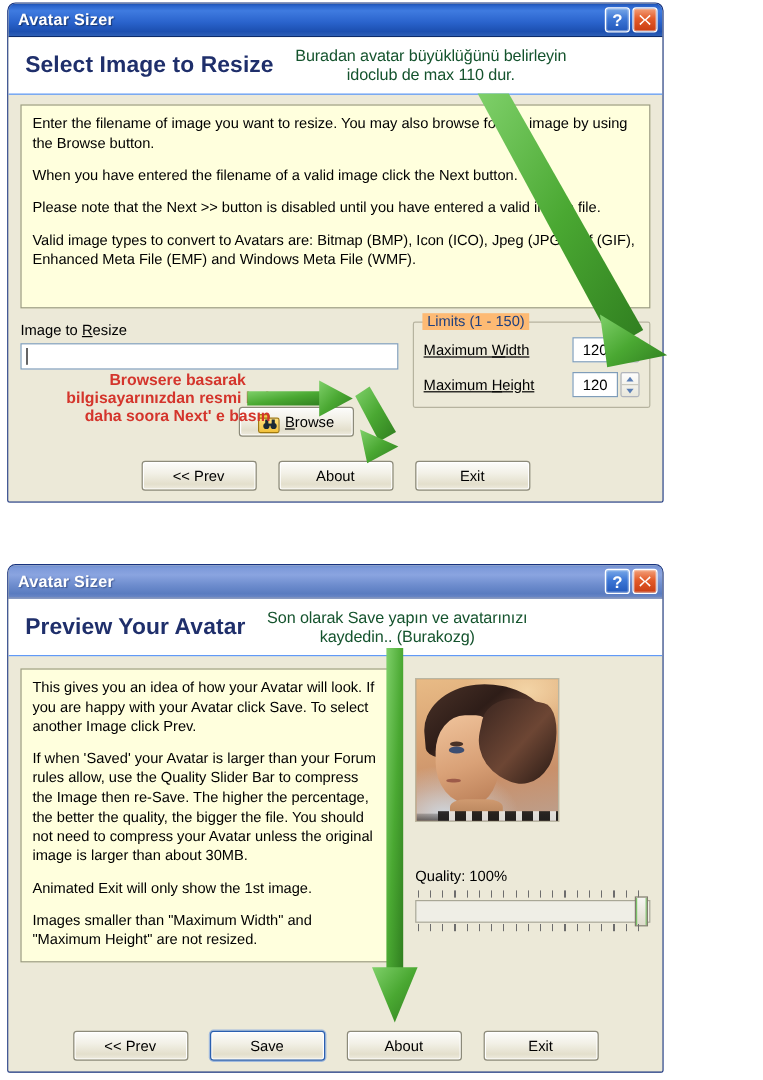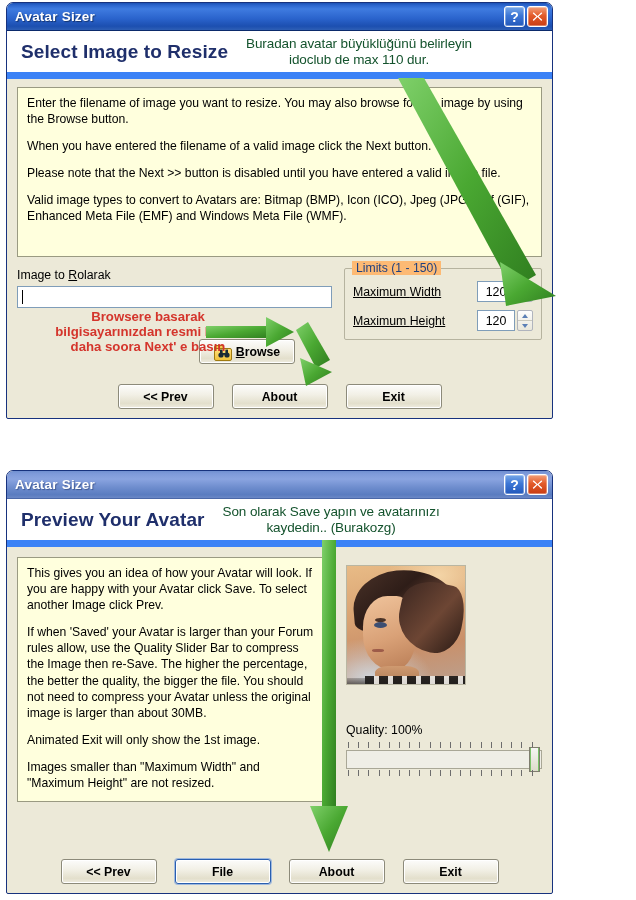--- a/index.html
+++ b/index.html
@@ -76,21 +76,21 @@
   .tb-close svg { display:block; }
 
   
   .head-band {
     background: #ffffff;
     height: 48px;
     display: flex;
     align-items: center;
     padding-left: 14px;
     box-sizing: border-box;
-    border-bottom: 7px solid #3b82f6;
+    border-bottom: 1px solid #3b82f6;
     position: relative;
   }
   .page-title {
     color: #1f2f6b;
     font-size: 19px;
     font-weight: bold;
     letter-spacing: .1px;
     white-space: nowrap;
   }
   .annot {
@@ -163,21 +163,20 @@
     border: 1px solid #8c8a7a;
     border-radius: 3px;
     box-sizing: border-box;
     font-size: 12.3px;
     color: #000;
     display: flex;
     align-items: center;
     justify-content: center;
     gap: 5px;
     box-shadow: inset 0 0 0 1px #ffffff;
-    font-weight: bold;
   }
   .btn u { text-decoration: underline; }
   .btn-browse { width: 96px; height: 25px; margin-left: 182px; }
   .btn-default {
     border: 1px solid #2a5fb0;
     box-shadow: inset 0 0 0 1px #ffffff, 0 0 0 1px #9fb9dd;
   }
 
   .folder-ico { position: relative; width: 17px; height: 14px; flex: 0 0 17px; }
   .folder-ico .fbody {
@@ -401,21 +400,21 @@
     <div class="infobox d1-info">
       <p>Enter the filename of image you want to resize. You may also browse for the image by using the Browse button.</p>
       <p>When you have entered the filename of a valid image click the Next button.</p>
       <p>Please note that the Next &gt;&gt; button is disabled until you have entered a valid image file.</p>
       <p>Valid image types to convert to Avatars are: Bitmap (BMP), Icon (ICO),  Jpeg (JPG),  Gif (GIF), Enhanced Meta File (EMF) and Windows Meta File (WMF).</p>
     </div>
 
     <div class="d1-row">
 
       <div class="left-col">
-        <div class="field-label"><span>Image to </span><u>R</u><span>olarak</span></div>
+        <div class="field-label"><span>Image to </span><u>R</u><span>esize</span></div>
         <div class="textbox">
           <span class="caret"></span>
           <span></span>
         </div>
 
         <div class="browse-wrap">
           <div class="btn btn-browse">
             <span class="folder-ico">
               <span class="ftab"></span>
               <span class="fbody"></span>
@@ -521,21 +520,21 @@
           <div class="slider-ticks"></div>
           <div class="slider-track"></div>
           <div class="slider-thumb"></div>
           <div class="slider-ticks bottom"></div>
         </div>
       </div>
     </div>
 
     <div class="footer">
       <div class="btn">&lt;&lt; Prev</div>
-      <div class="btn btn-default">File</div>
+      <div class="btn btn-default">Save</div>
       <div class="btn">About</div>
       <div class="btn">Exit</div>
     </div>
   </div>
 </div>
 
 <div class="outer-gap"></div>
 
 <div style="position:absolute;left:8px;top:310px;width:280px;text-align:center;color:#d4352c;font-weight:bold;font-size:13.2px;line-height:1.13;white-space:pre-line;">Browsere basarak
 bilgisayarınızdan resmi bulun

